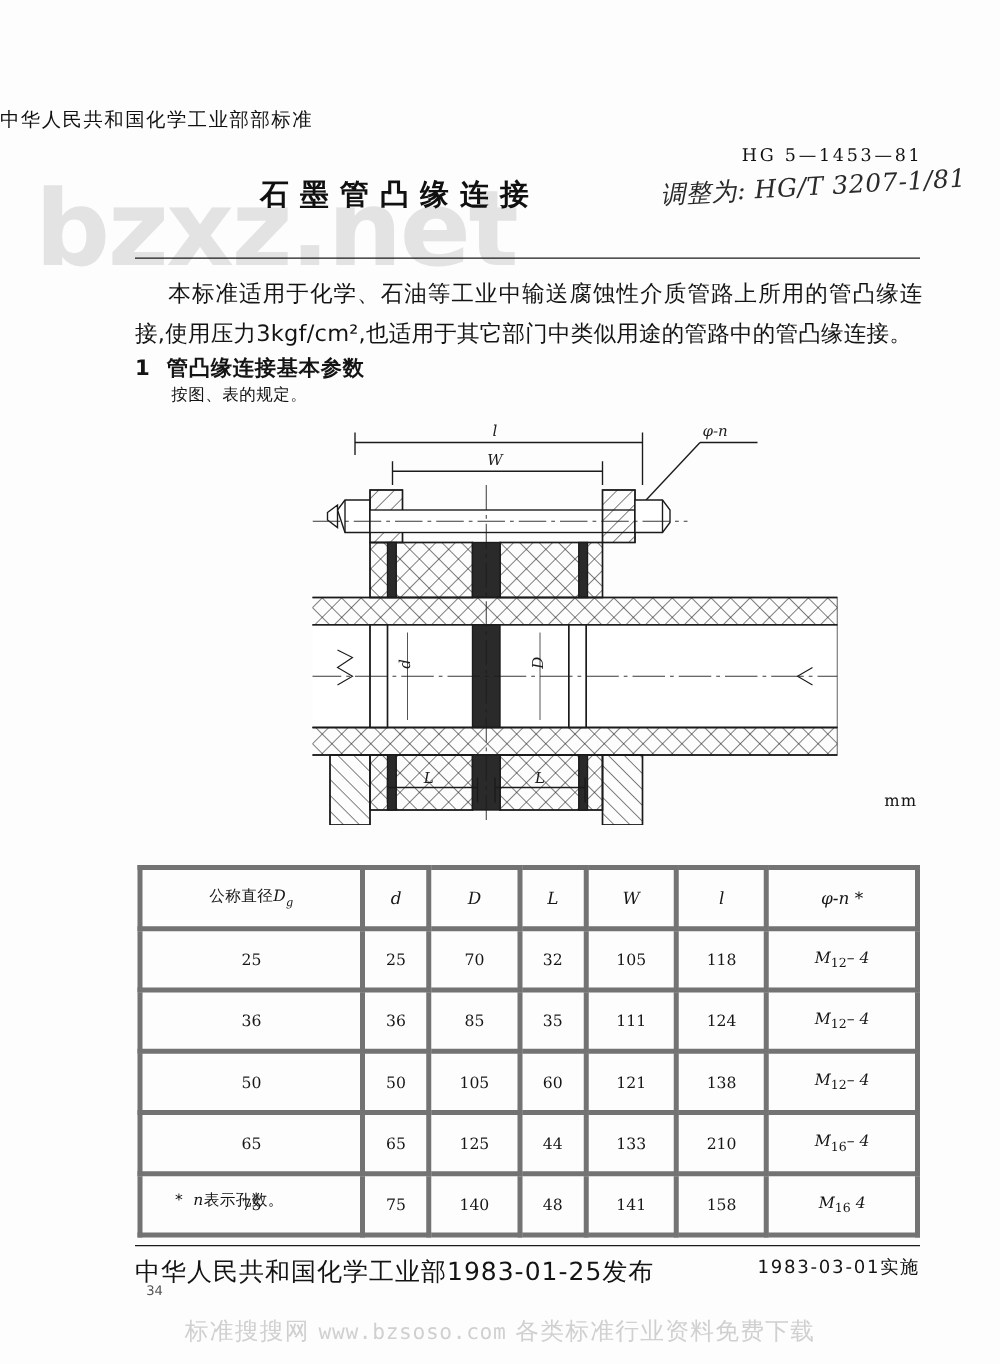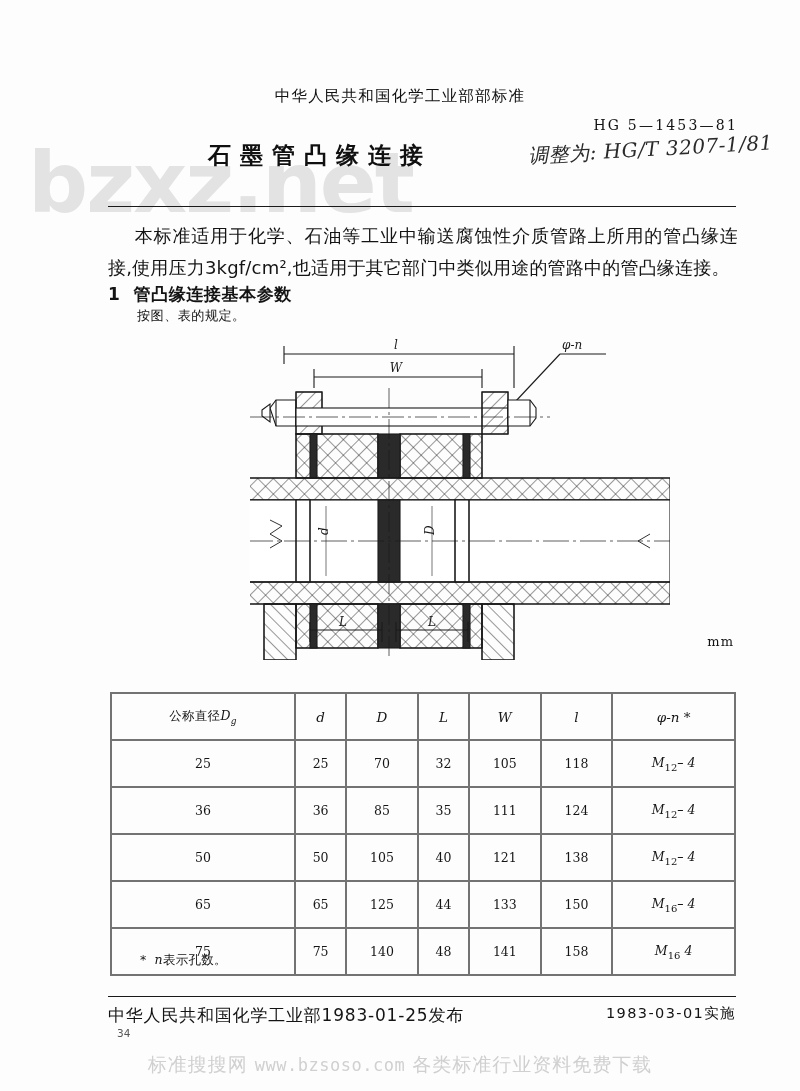--- a/index.html
+++ b/index.html
@@ -54,21 +54,20 @@
     letter-spacing: 0.5px;
   }
 
   
   .content { position: absolute; inset: 0; z-index: 3; }
 
   .ministry-title {
     position: absolute;
     left: 0; right: 0;
     top: 86px;
-    text-align: center;
     font-size: 15.5px;
     letter-spacing: 1.2px;
     color: #111;
   }
 
   .std-no {
     position: absolute;
     right: 62px;
     top: 117px;
     font-family: "DejaVu Serif", "Liberation Serif", serif;
@@ -165,21 +164,21 @@
   table.dims {
     position: absolute;
     left: 110px;
     top: 692px;
     width: 626px;
     border-collapse: collapse;
     font-family: "DejaVu Serif", "Liberation Serif", serif;
     font-size: 12.5px;
   }
   table.dims th, table.dims td {
-    border: 2px solid #737373;
+    border: 4px solid #737373;
     text-align: center;
     height: 43px;
     font-weight: normal;
     color: #161616;
   }
   table.dims th { font-style: italic; font-size: 13.5px; }
   table.dims th.col-dg {
     font-style: normal;
     font-size: 12.5px;
     letter-spacing: 0.3px;
@@ -196,21 +195,21 @@
     font-size: 12.5px;
     letter-spacing: 0.3px;
   }
   .footnote .star { margin-right: 8px; }
   .footnote i { font-family: "DejaVu Serif", serif; }
 
   .pub-left {
     position: absolute;
     left: 108px;
     top: 1004px;
-    font-size: 17px;
+    font-size: 20px;
     letter-spacing: 0.8px;
     text-align: right;
   }
   .pub-right {
     position: absolute;
     right: 64px;
     top: 1004px;
     font-size: 14.5px;
     letter-spacing: 1.4px;
   }
@@ -395,32 +394,32 @@
           <td>85</td>
           <td>35</td>
           <td>111</td>
           <td>124</td>
           <td class="bolt"><span>M</span><sub>12</sub><span>– 4</span></td>
         </tr>
         <tr>
           <td>50</td>
           <td>50</td>
           <td>105</td>
-          <td>40</td>
+          <td>60</td>
           <td>121</td>
           <td>138</td>
           <td class="bolt"><span>M</span><sub>12</sub><span>– 4</span></td>
         </tr>
         <tr>
           <td>65</td>
           <td>65</td>
           <td>125</td>
           <td>44</td>
           <td>133</td>
-          <td>150</td>
+          <td>210</td>
           <td class="bolt"><span>M</span><sub>16</sub><span>– 4</span></td>
         </tr>
         <tr>
           <td>75</td>
           <td>75</td>
           <td>140</td>
           <td>48</td>
           <td>141</td>
           <td>158</td>
           <td class="bolt"><span>M</span><sub>16</sub><span>  4</span></td>

